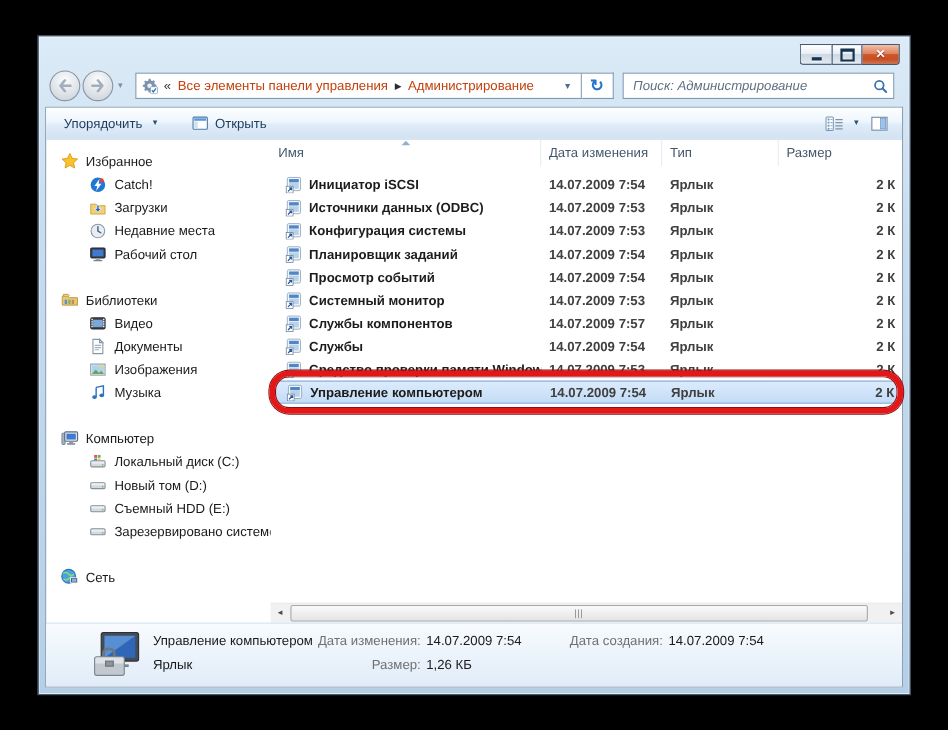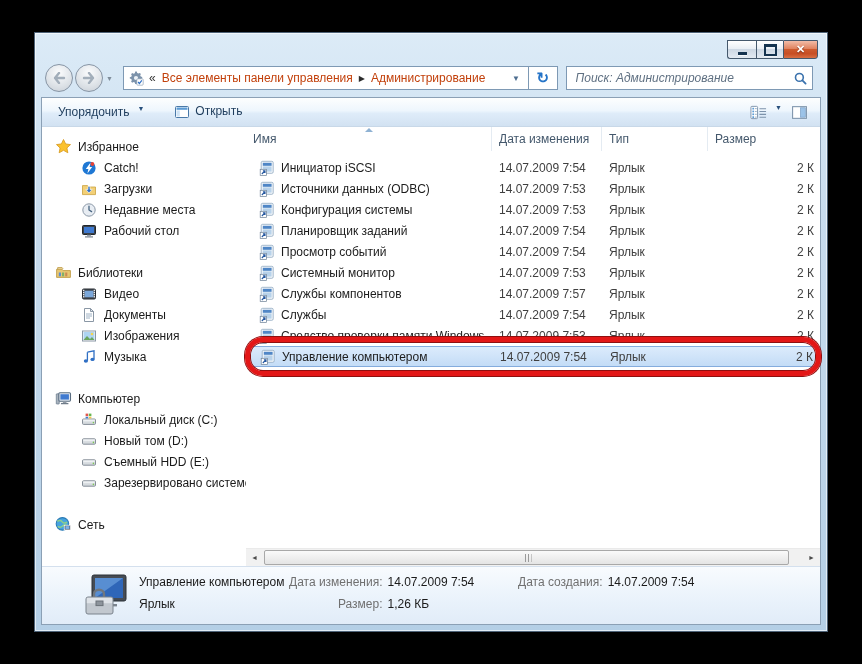--- a/index.html
+++ b/index.html
@@ -40,21 +40,21 @@
     border:1px solid #7e99b4;display:flex;align-items:center;padding:0 5px 0 7px;}
   .searchbox input{border:none;outline:none;flex:1;min-width:0;font-family:"Liberation Sans",sans-serif;
     font-size:12px;font-style:italic;color:#333;background:transparent;}
   .searchbox input::placeholder{color:#5f7082;font-style:italic;opacity:1;}
   
   .client{margin:0 6px 6px;flex:1;min-height:0;background:#fff;border:1px solid #8ba0b5;
     display:flex;flex-direction:column;}
   .toolbar{height:28px;flex:none;display:flex;align-items:center;font-size:12px;color:#1e3c5c;
     background:linear-gradient(#fdfefe,#eef6fd 45%,#dfecf9 55%,#d2e2f2);
     border-bottom:1px solid #c8d8e8;padding:0 12px 0 16px;}
-  .tb-item{display:flex;gap:5px;cursor:default;}
+  .tb-item{display:flex;align-items:center;gap:5px;cursor:default;}
   .tb-caret{font-size:7px;color:#29507c;margin-left:3px;}
   .open-btn{margin-left:30px;}
   .tb-right{margin-left:auto;display:flex;align-items:center;gap:9px;}
   
   .main{flex:1;min-height:0;display:flex;}
   .sidebar{width:204px;flex:none;padding-top:9px;font-size:12px;color:#1a1a1a;overflow:hidden;}
   .side-section{margin-bottom:21px;}
   .side-header{display:flex;align-items:center;gap:6px;height:21px;padding-left:13px;}
   .side-item{display:flex;align-items:center;gap:7px;height:21px;padding-left:39px;white-space:nowrap;}
   .icon16{width:16px;height:16px;flex:none;display:inline-flex;}
@@ -62,21 +62,21 @@
   .icon18{width:17px;height:17px;flex:none;display:inline-flex;}
   .listarea{flex:1;min-width:0;display:flex;flex-direction:column;}
   .hdr{height:24px;flex:none;display:flex;font-size:12px;color:#44586c;}
   .hcell{box-sizing:border-box;border-right:1px solid #e4ebf2;padding:5px 0 0 7px;position:relative;white-space:nowrap;}
   .hc-name{width:246px;}
   .hc-date{width:110px;}
   .hc-type{width:106px;}
   .hc-size{flex:1;border-right:none;}
   .sortarrow{position:absolute;top:1px;left:50%;transform:translateX(-50%);width:0;height:0;
     border-left:4px solid transparent;border-right:4px solid transparent;border-bottom:4px solid #8fb2d3;}
-  .rowswrap{flex:1;position:relative;overflow:visible;padding-top:6px;}
+  .rowswrap{flex:1;position:relative;overflow:visible;padding-top:6px;font-weight:bold;}
   .frow{height:21px;display:flex;align-items:center;font-size:12px;color:#1c1c1c;box-sizing:border-box;}
   .cell-name{width:246px;box-sizing:border-box;display:flex;align-items:center;gap:6px;padding-left:13px;
     white-space:nowrap;overflow:hidden;}
   .cell-date{width:110px;box-sizing:border-box;padding-left:7px;color:#404040;}
   .cell-type{width:106px;box-sizing:border-box;padding-left:7px;color:#404040;}
   .cell-size{flex:1;text-align:right;padding-right:6px;color:#404040;}
   .frow.selected{background:linear-gradient(#dcebfc,#c3dcf6);border:1px solid #84acdd;border-radius:2px;}
   .annotation{position:absolute;box-sizing:border-box;border:5px solid #e31717;border-radius:18px;
     box-shadow:0 0 0 1px #8f0f0f, inset 0 0 0 1px #8f0f0f;pointer-events:none;z-index:5;}
   

